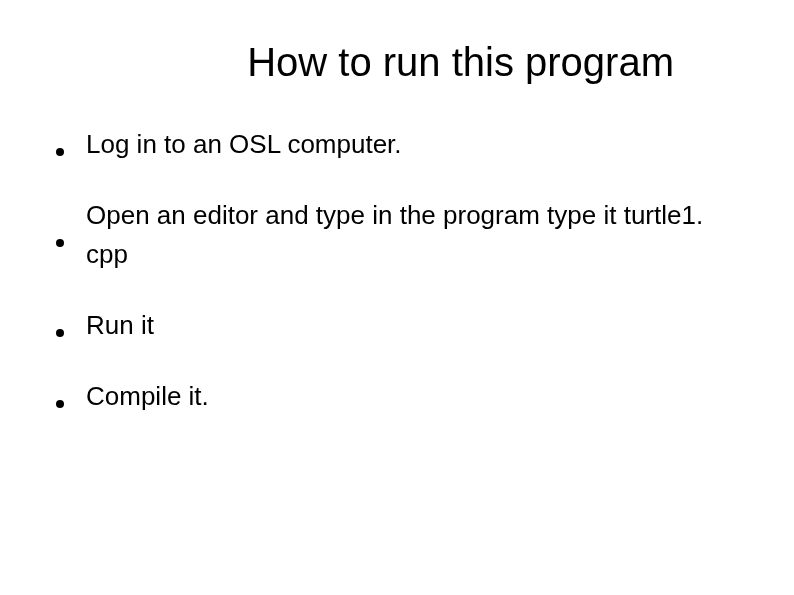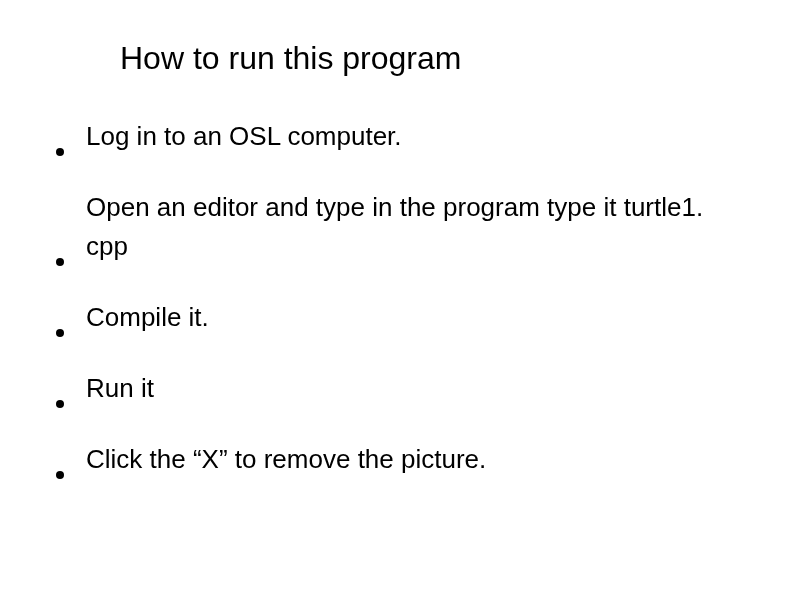--- a/index.html
+++ b/index.html
@@ -10,35 +10,35 @@
     font-family: Arial, Helvetica, sans-serif;
     color: #000000;
     position: relative;
   }
   .slide {
     width: 100%;
     height: 100%;
     padding: 40px 50px 40px 50px;
   }
   .title {
-    font-size: 32px;
+    font-size: 40px;
     font-weight: normal;
-    text-align: left;
+    text-align: right;
     margin-bottom: 40px;
     margin-top: 0;
     padding-left: 70px;
     padding-right: 70px;
   }
   .bullet-list {
     list-style: none;
     padding-left: 0;
   }
   .bullet-item {
     display: flex;
-    align-items: flex-end;
+    align-items: center;
     margin-bottom: 32px;
     font-size: 26px;
     line-height: 1.5;
   }
   .bullet-dot {
     width: 8px;
     height: 8px;
     background: #000000;
     border-radius: 50%;
     flex-shrink: 0;
@@ -59,24 +59,20 @@
     <li class="bullet-item">
       <span class="bullet-dot"></span>
       <span class="bullet-text">Log in to an OSL computer.</span>
     </li>
     <li class="bullet-item">
       <span class="bullet-dot"></span>
       <span class="bullet-text">Open an editor and type in the program type it turtle1. cpp</span>
     </li>
     <li class="bullet-item">
       <span class="bullet-dot"></span>
-      <span class="bullet-text">Compile it.</span>
-    </li>
-    <li class="bullet-item">
-      <span class="bullet-dot"></span>
       <span class="bullet-text">Run it</span>
     </li>
     <li class="bullet-item">
       <span class="bullet-dot"></span>
-      <span class="bullet-text">Click the “X” to remove the picture.</span>
+      <span class="bullet-text">Compile it.</span>
     </li>
   </ul>
 </div>
 
 </body></html>

